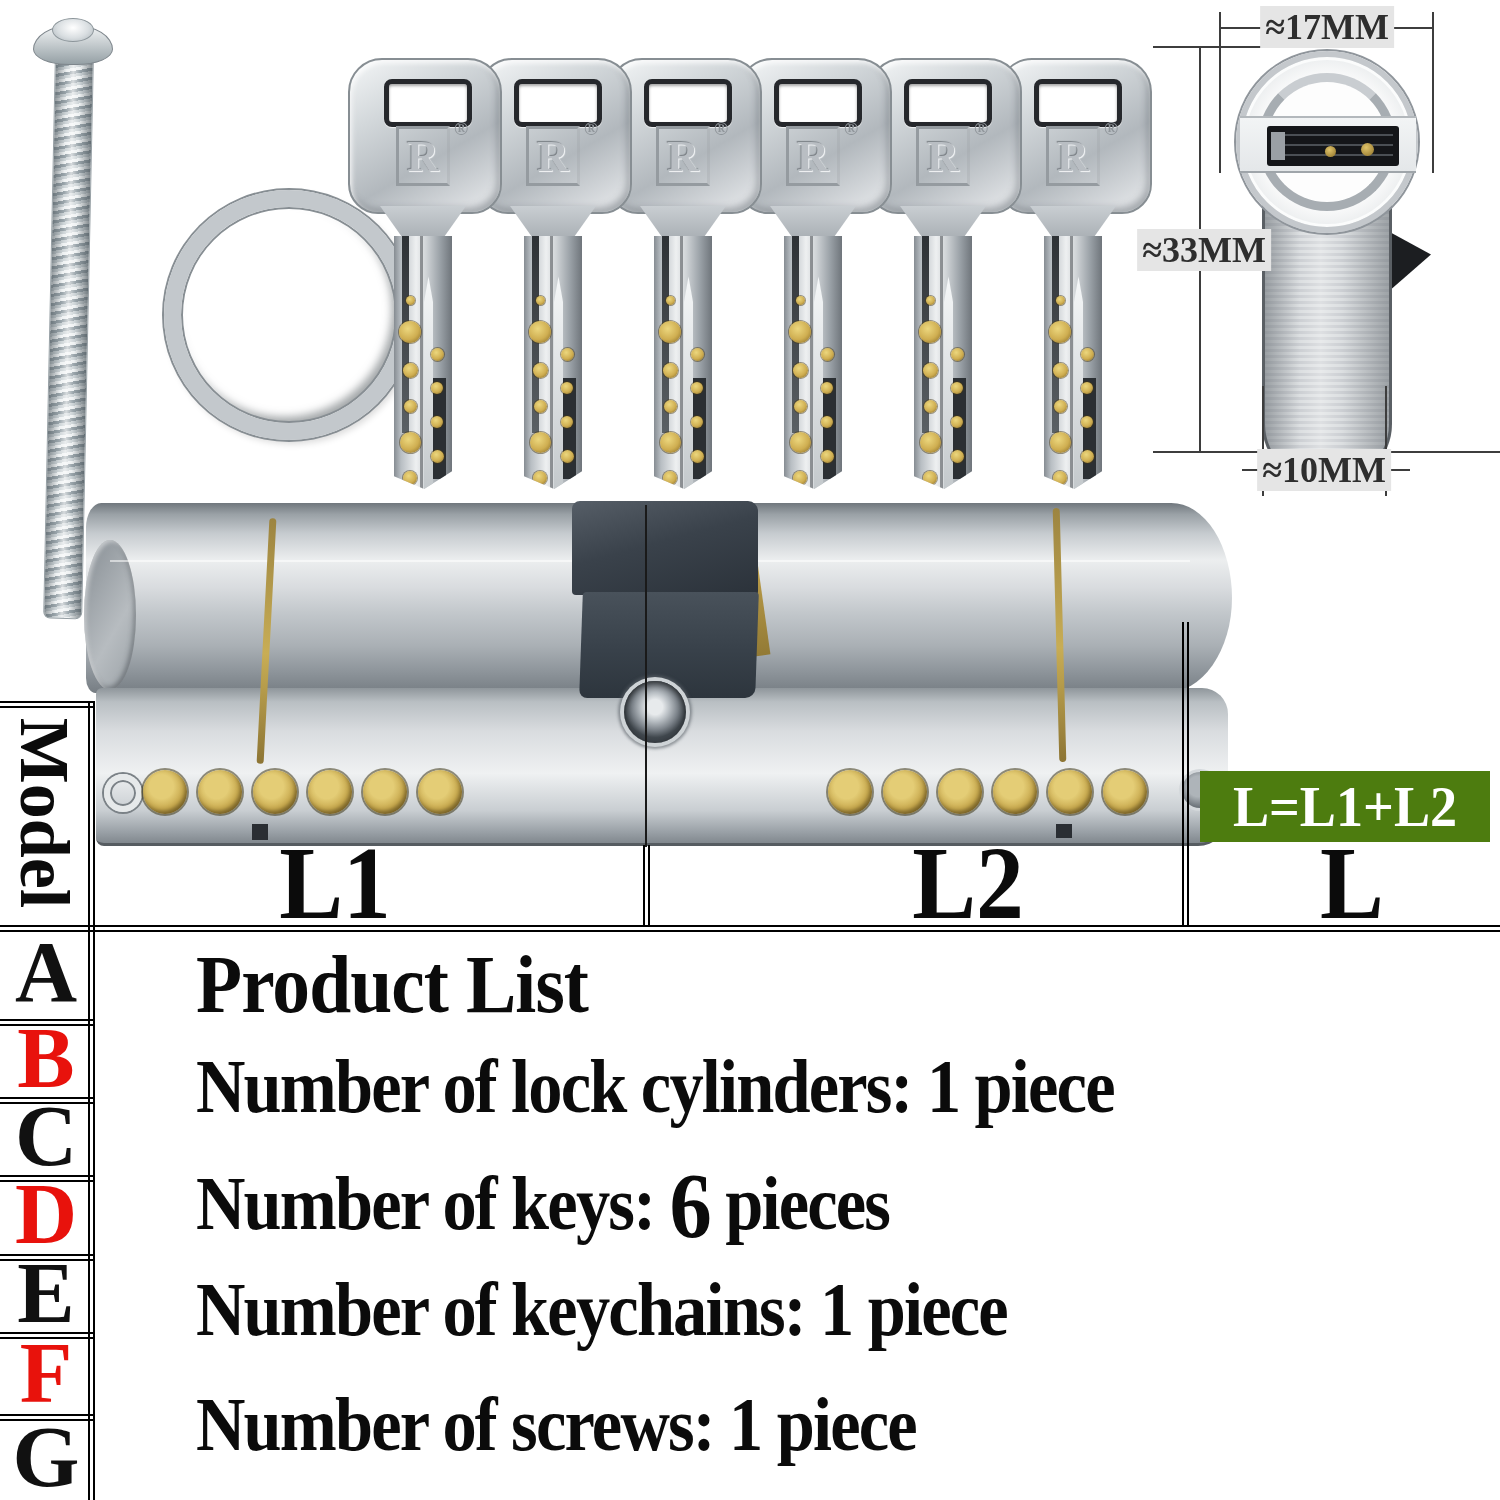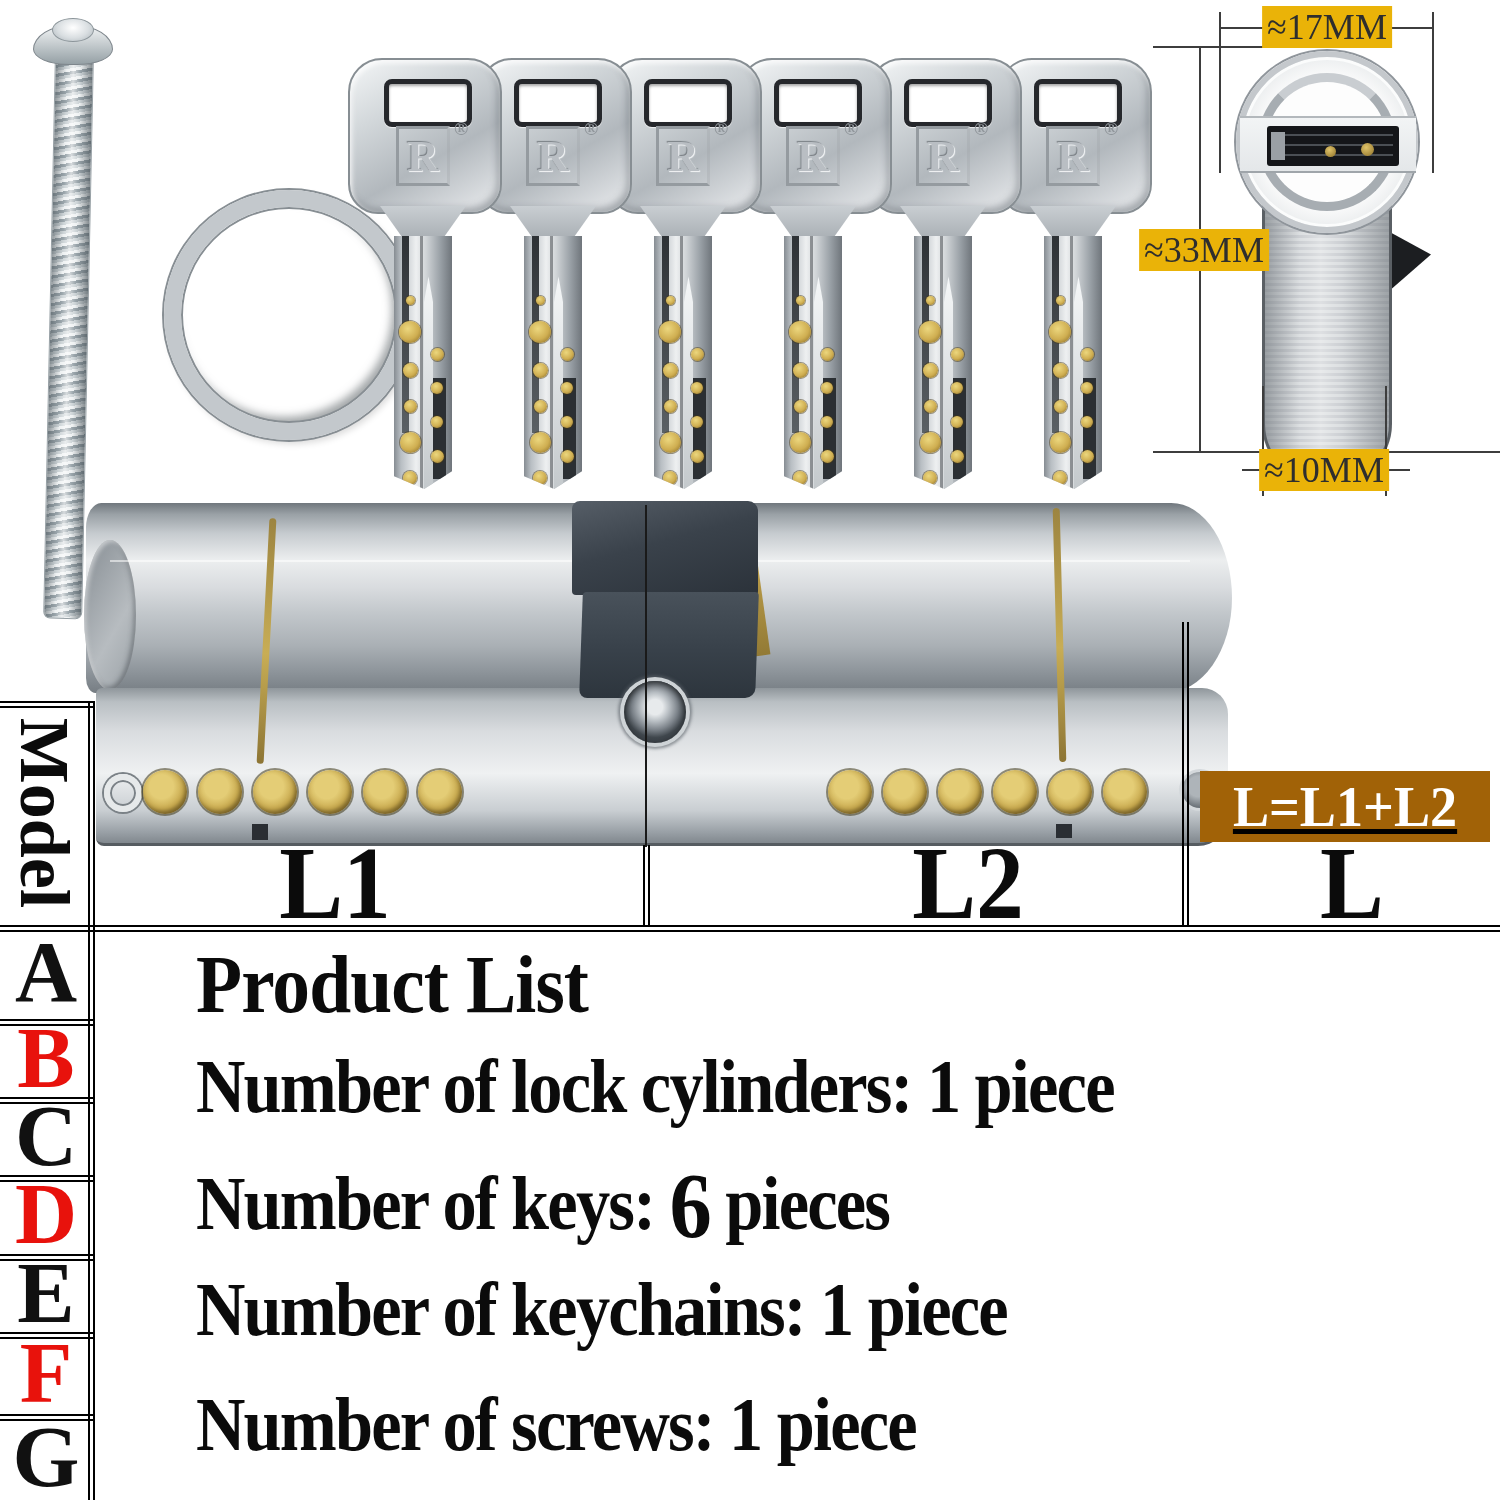--- a/index.html
+++ b/index.html
@@ -55,21 +55,21 @@
   .groove3{position:absolute;left:26px;top:0;width:3px;height:100%;background:rgba(40,44,48,.45);}
   .ridge{position:absolute;left:30px;top:16%;width:9px;height:84%;
     background:linear-gradient(#f5f7f8,#c4c9cc);
     clip-path:polygon(50% 0,100% 12%,100% 100%,0 100%,0 12%);}
   .gold-dot{position:absolute;border-radius:50%;
     background:radial-gradient(circle at 40% 35%,#ecd77e 0%,#cfae51 55%,#9b7d32 85%,#6e5620 100%);
     box-shadow:0 0 0 1px rgba(70,56,20,.5);}
 
   
   .dim{background:#3d3d3d;z-index:6;}
-  .dim-label{z-index:8;background:#eab308;padding:0 5px;color:#2e2e2e;font-weight:normal;
+  .dim-label{z-index:8;background:#e5e5e5;padding:0 5px;color:#2e2e2e;font-weight:bold;
     white-space:nowrap;transform:translate(-50%,-50%);}
   .diag-circle{left:1236px;top:51px;width:182px;height:182px;border-radius:50%;z-index:5;
     background:radial-gradient(circle,#fdfdfd 0 52%,#eef0f1 68%,#cdd1d4 100%);
     border:6px solid #c4c8cc;box-shadow:0 0 0 2px #8f959b,inset 0 0 0 3px #fbfcfc;
     box-sizing:border-box;}
   .diag-ring2{left:1258px;top:73px;width:138px;height:138px;border-radius:50%;z-index:5;
     border:9px solid #a7adb2;border-top-color:#c9cdd1;box-sizing:border-box;}
   .diag-band{left:1240px;top:116px;width:176px;height:57px;z-index:6;
     background:linear-gradient(#f2f4f5,#e4e7e9);
     border-top:2px solid #b3b8bc;border-bottom:2px solid #9fa5aa;box-sizing:border-box;}
@@ -125,22 +125,22 @@
   .dline-h{border-top:2px solid #000;border-bottom:2px solid #000;height:7px;box-sizing:border-box;z-index:9;}
   .sline-v{width:2px;background:#1a1a1a;z-index:8;}
 
   
   .model-label{left:44px;top:813px;transform:translate(-50%,-50%) rotate(90deg);
     font-size:70px;font-weight:bold;color:#0b0b0b;white-space:nowrap;z-index:10;}
   .letter-cell{width:88px;text-align:center;font-size:86px;font-weight:bold;z-index:10;
     transform:translateY(-50%);line-height:1;}
   .seg-label{transform:translate(-50%,-50%) scaleX(.92);font-size:104px;font-weight:bold;
     color:#0b0b0b;z-index:10;line-height:1;}
-  .formula-box{left:1200px;top:771px;width:290px;height:71px;background:#a16207;z-index:10;
-    display:flex;align-items:center;justify-content:center;text-decoration:underline;}
+  .formula-box{left:1200px;top:771px;width:290px;height:71px;background:#4d7c0f;z-index:10;
+    display:flex;align-items:center;justify-content:center;}
   .formula-text{color:#fff;font-size:57px;font-weight:bold;transform:scaleX(.95);white-space:nowrap;}
   .title-line{left:196px;font-size:82px;font-weight:bold;color:#0b0b0b;white-space:nowrap;
     transform:translateY(-50%) scaleX(.92);transform-origin:left center;z-index:10;letter-spacing:-1px;}
   .list-line{left:196px;font-size:76px;font-weight:bold;color:#0b0b0b;white-space:nowrap;
     transform:translateY(-50%) scaleX(.9);transform-origin:left center;z-index:10;letter-spacing:-2px;}
   .big-count{font-size:94px;vertical-align:-8px;}
   .dim-label{position:absolute;font-size:36px;}
 </style>
 </head>
 <body>

